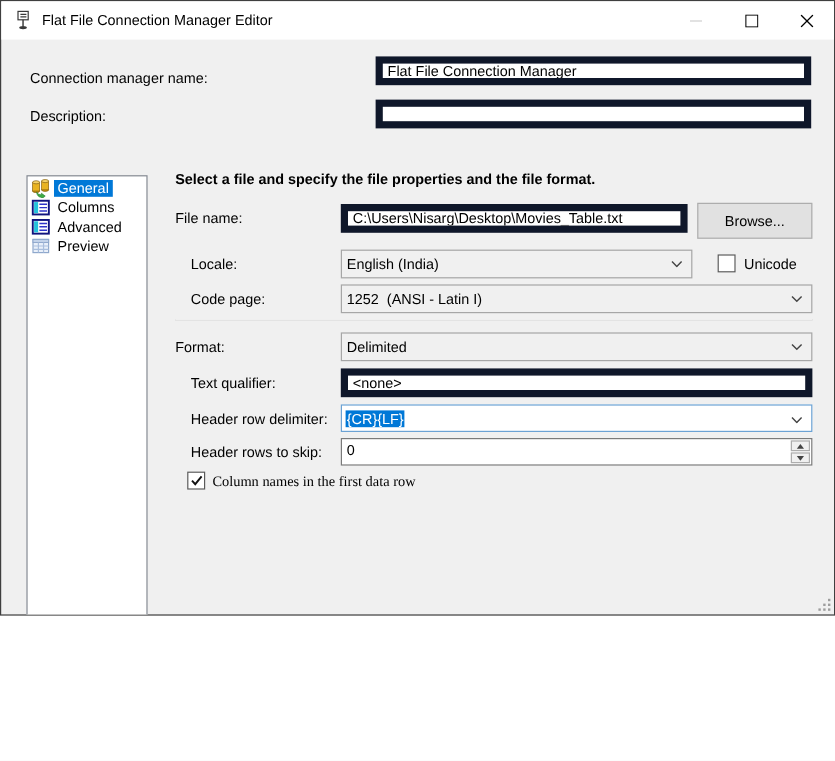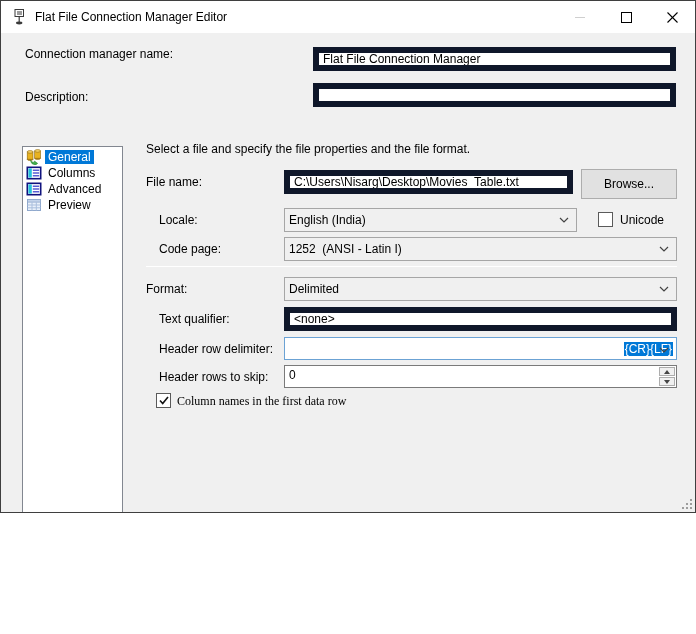--- a/index.html
+++ b/index.html
@@ -50,21 +50,21 @@
   .sidebar {
     position:absolute; left:21px; top:145px; width:101px; height:417px;
     background:#ffffff; border:1px solid #828790; padding-top:2px;
   }
   .side-item { display:flex; align-items:center; height:16px; padding-left:3px; font-size:12px; }
   .side-item .sicon { width:16px; height:16px; margin-right:3px; flex:0 0 auto; }
   .side-item .slabel { padding:0 3px; line-height:14px; }
   .side-item.selected .slabel { background:#0078d7; color:#fff; }
   
   .combo-edit { position:absolute; border:1px solid #6ba2d4; background:#fff;
-    display:flex; align-items:center; padding:0 3px; font-size:12px;justify-content:flex-end; }
+    display:flex; align-items:center; padding:0 3px; font-size:12px; }
   .combo-edit .sel { background:#0078d7; color:#fff; padding:0 1px; white-space:pre; }
   
   .spin-wrap { position:absolute; border:1px solid #7a7a7a; background:#fff; }
   .spin-wrap .spin-val { position:absolute; left:4px; top:2px; font-size:12px; }
   .spin-btns { position:absolute; right:1px; top:1px; bottom:1px; width:16px; display:flex; flex-direction:column; }
   .spin-btn { flex:1; background:#f0f0f0; border:1px solid #adadad; position:relative; }
   .spin-btn + .spin-btn { margin-top:1px; }
   .tri-up { position:absolute; left:50%; top:50%; margin:-2px 0 0 -3px;
     border-left:3px solid transparent; border-right:3px solid transparent; border-bottom:4px solid #444; }
   .tri-down { position:absolute; left:50%; top:50%; margin:-2px 0 0 -3px;
@@ -98,21 +98,21 @@
       </div>
       <div class="caption-btn">
         <svg width="11" height="11" viewBox="0 0 11 11">
           <line x1="0.5" y1="0.5" x2="10.5" y2="10.5" stroke="#000" stroke-width="1.1"></line>
           <line x1="10.5" y1="0.5" x2="0.5" y2="10.5" stroke="#000" stroke-width="1.1"></line>
         </svg>
       </div>
     </div>
   </div>
 
-  <div class="label" style="left:24px; top:46px;">Connection manager name:</div>
+  <div class="label" style="left:24px; top:57px;">Connection manager name:</div>
   <input class="tbox" style="left: 312px; top: 46px; width: 363px; height: 24px;" value="Flat File Connection Manager">
 
   <div class="label" style="left:24px; top:89px;">Description:</div>
   <input class="tbox" style="left: 312px; top: 82px; width: 363px; height: 24px;" value="">
 
   <div class="sidebar">
     <div class="side-item selected">
       <svg class="sicon" viewBox="0 0 16 16">
         <ellipse cx="4.1" cy="10.2" rx="2.9" ry="1.3" fill="#c79310" stroke="#8a6410" stroke-width="0.6"></ellipse>
         <rect x="1.2" y="2.9" width="5.8" height="7.3" fill="#e9b320" stroke="#8a6410" stroke-width="0.6"></rect>
@@ -150,21 +150,21 @@
         <rect x="1.5" y="2.5" width="13" height="2.6" fill="#c3d3ea" stroke="#8fa8cc" stroke-width="0.8"></rect>
         <line x1="6" y1="5.1" x2="6" y2="13.5" stroke="#a9bedd" stroke-width="1"></line>
         <line x1="10.3" y1="5.1" x2="10.3" y2="13.5" stroke="#a9bedd" stroke-width="1"></line>
         <line x1="1.5" y1="8" x2="14.5" y2="8" stroke="#a9bedd" stroke-width="1"></line>
         <line x1="1.5" y1="10.8" x2="14.5" y2="10.8" stroke="#a9bedd" stroke-width="1"></line>
       </svg>
       <span class="slabel">Preview</span>
     </div>
   </div>
 
-  <div class="label" style="left:145px; top:141px;">Select a file and specify the file properties and the file format.</div>
+  <div class="label" style="left:145px; top:141px;font-weight:bold;">Select a file and specify the file properties and the file format.</div>
 
   <div class="label" style="left:145px; top:174px;">File name:</div>
   <input class="tbox" style="left: 283px; top: 169px; width: 289px; height: 24px;" value="C:\Users\Nisarg\Desktop\Movies_Table.txt">
   <button class="btn" style="left:580px; top:168px; width:96px; height:30px;">Browse...</button>
 
   <div class="label" style="left:158px; top:212px;">Locale:</div>
   <div class="combo" style="left:283px; top:207px; width:293px; height:24px;">
     <span class="combo-text">English (India)</span>
     <svg class="chev" width="10" height="6" viewBox="0 0 10 6">
       <polyline points="1,1 5,5 9,1" fill="none" stroke="#444" stroke-width="1.2"></polyline>

